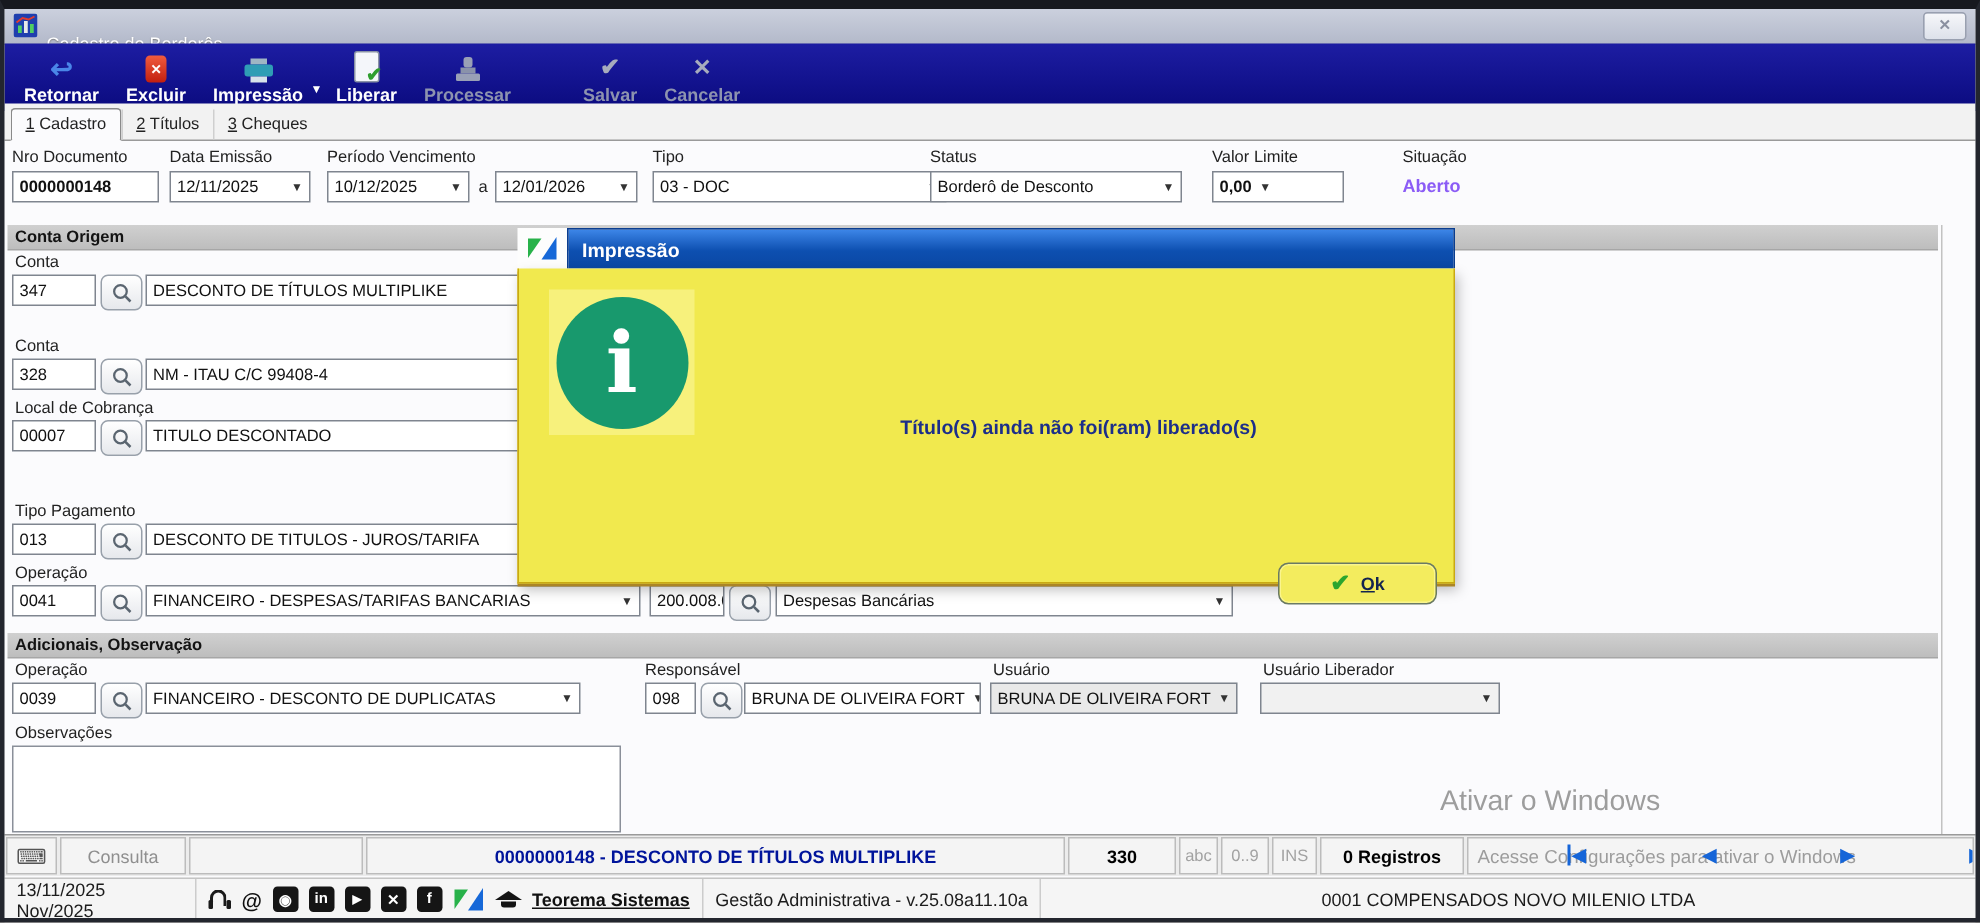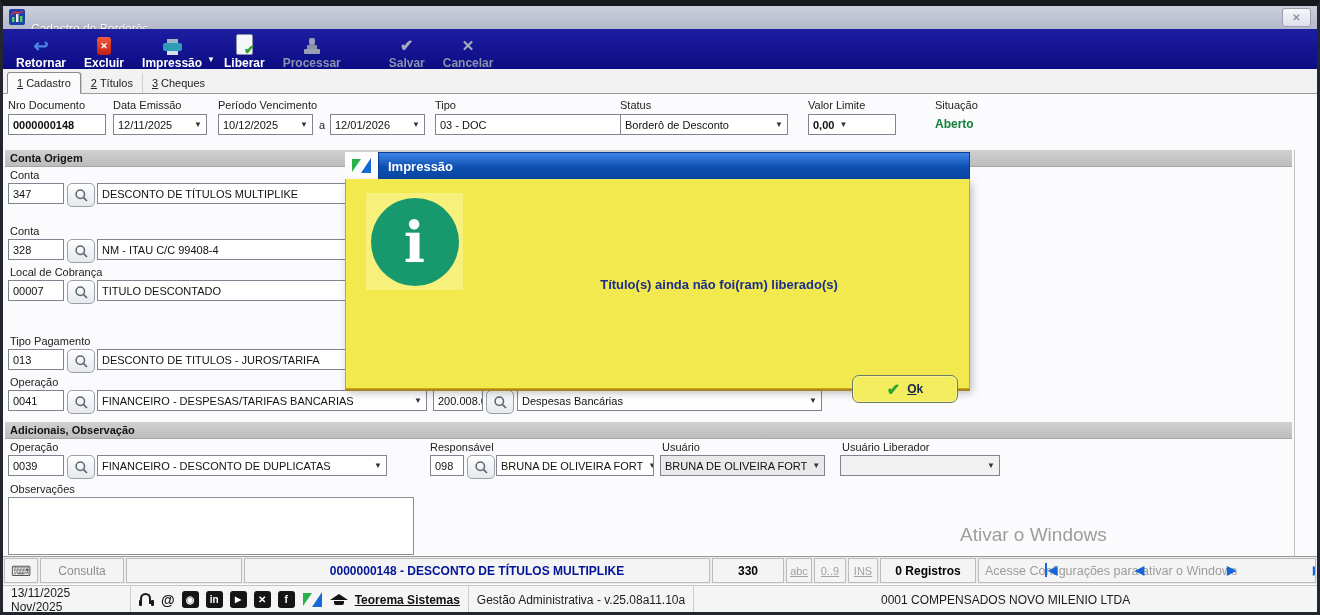--- a/index.html
+++ b/index.html
@@ -60,21 +60,21 @@
   .bold{font-weight:bold;}
   .mag{position:absolute;width:26px;height:22px;border:1px solid #98a0aa;border-radius:5px;
     background:linear-gradient(#ffffff,#e6e8ec);display:flex;align-items:center;justify-content:center;z-index:3;}
   .bar{position:absolute;left:5px;width:1287px;height:17px;background:linear-gradient(#d0d0d0,#bdbdbd);
     border-bottom:1px solid #a6a6a6;font-size:11px;font-weight:bold;color:#131313;
     padding:2px 0 0 5px;box-sizing:border-box;z-index:2;}
   .vline{position:absolute;width:1px;background:#c2c2c2;z-index:2;}
   textarea.obs{position:absolute;left:8px;top:497px;width:400px;height:52px;border:1px solid #8a8f99;
     background:#fff;resize:none;font-family:"Liberation Sans",sans-serif;font-size:11px;z-index:3;}
 
-  .situ{position:absolute;font-size:12px;font-weight:bold;color:#15803d;z-index:3;}
+  .situ{position:absolute;font-size:12px;font-weight:bold;color:#8b5cf6;z-index:3;}
   #watermark{position:absolute;left:960px;top:524px;font-size:19px;color:#8d8d8d;opacity:.85;z-index:8;}
 
   
   #dlg{position:absolute;left:345px;top:152px;width:625px;z-index:40;}
   .dlg-head{height:27px;display:flex;}
   .dlg-logo{width:33px;background:#fdfdfd;display:flex;align-items:center;justify-content:center;}
   .dlg-title{flex:1;background:linear-gradient(#3d86e8,#0d4fb0 55%,#0a47a3);color:#fff;font-weight:bold;
     font-size:13px;display:flex;align-items:center;padding-left:9px;border:1px solid #0a3d8f;border-bottom:none;}
   .dlg-body{position:relative;height:209px;background:#f1e94e;border:1px solid #c9a912;border-top:none;
     box-shadow:0 2px 0 #ab8526,2px 4px 8px rgba(0,0,0,.25);}
@@ -99,21 +99,21 @@
   #statusbar{position:absolute;left:3px;top:556px;right:3px;height:28px;background:#ececec;
     border-top:1px solid #9a9a9a;display:flex;align-items:stretch;padding:1px;gap:2px;
     font-size:12px;z-index:20;box-sizing:border-box;}
   .scell{border:1px solid #bcbcbc;background:#f4f4f4;display:flex;align-items:center;
     justify-content:center;white-space:nowrap;overflow:hidden;box-sizing:border-box;}
   .scell.kb{width:34px;color:#555;font-size:14px;}
   .scell.mode{width:84px;color:#8f8f8f;}
   .scell.blank{width:116px;}
   .scell.rec{width:466px;color:#00149b;font-weight:bold;}
   .scell.n330{width:72px;font-weight:bold;}
-  .scell.tiny{color:#a2a2a2;font-size:11px;text-decoration:underline;}
+  .scell.tiny{color:#a2a2a2;font-size:11px;}
   .scell.regs{width:96px;font-weight:bold;}
   .scell.act{flex:1;position:relative;color:#9c9c9c;font-size:12.5px;justify-content:flex-start;padding-left:6px;}
   .vcr{position:absolute;top:4px;color:#1565d8;font-size:12px;font-weight:bold;line-height:14px;}
   .vcr.b1{left:66px;border-left:2px solid #1565d8;padding-left:1px;}
   .vcr.b2{left:156px;}
   .vcr.b3{left:248px;}
   .vcr.b4{left:334px;border-right:2px solid #1565d8;padding-right:1px;}
 
   
   #bottombar{position:absolute;left:3px;top:585px;right:3px;height:27px;background:#f5f5f5;

